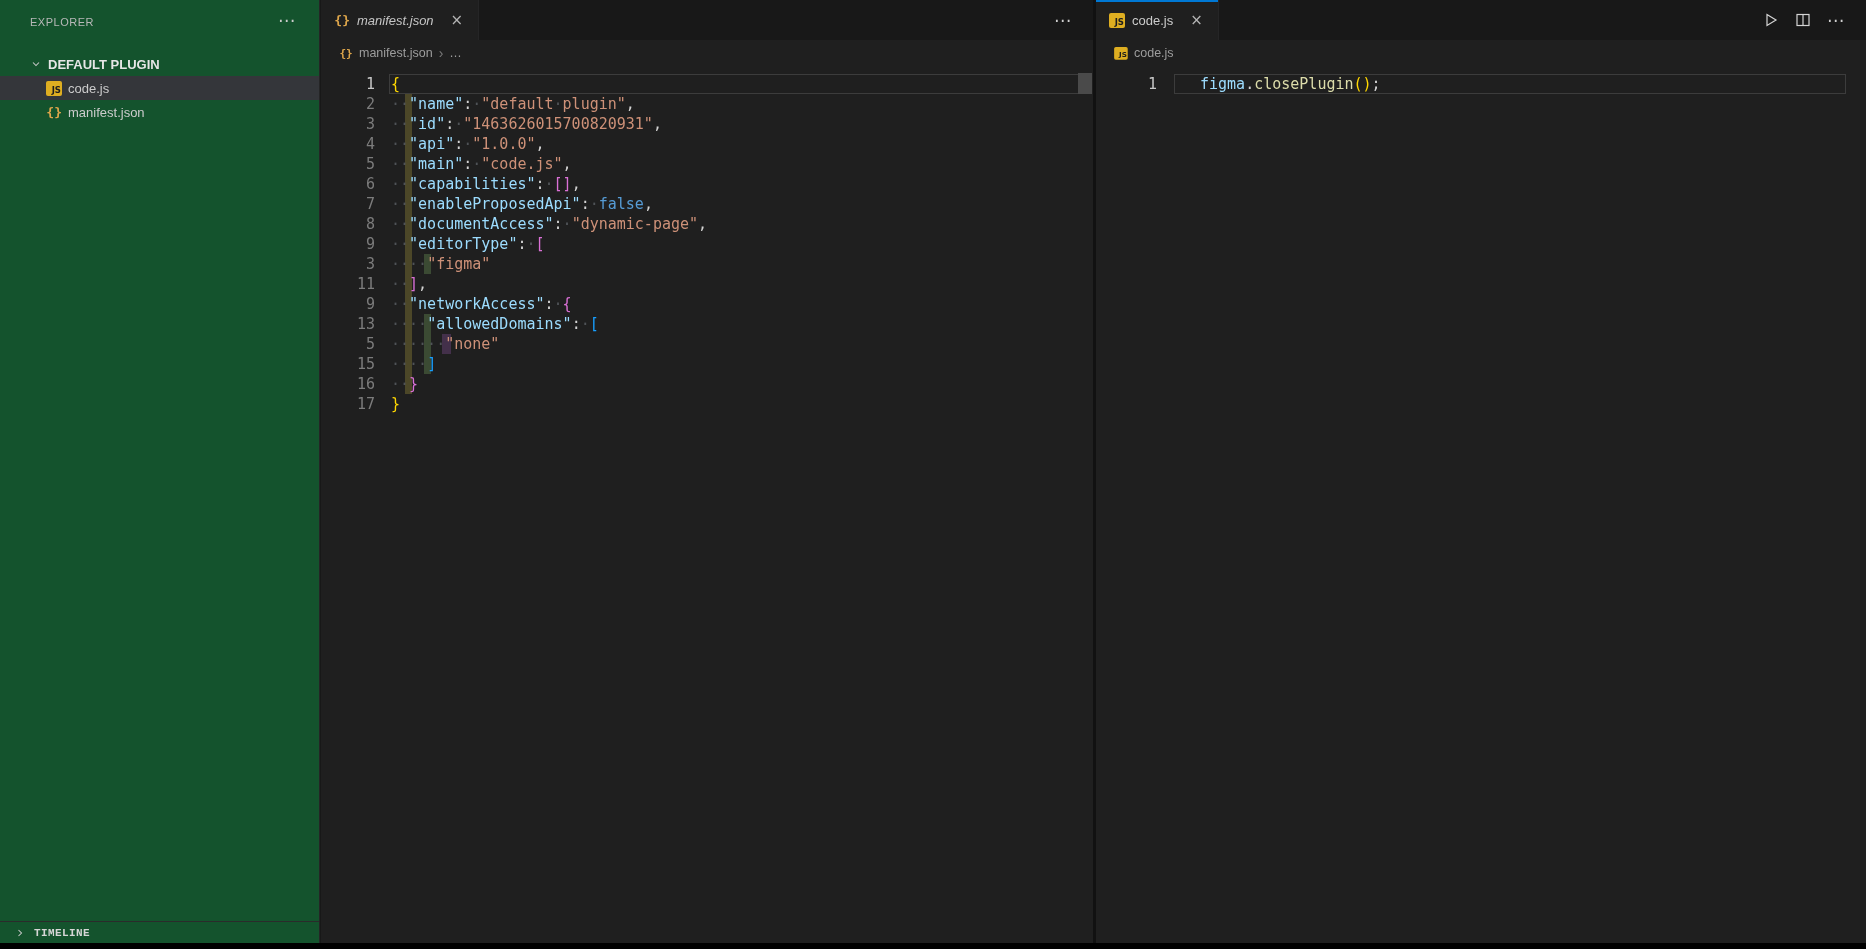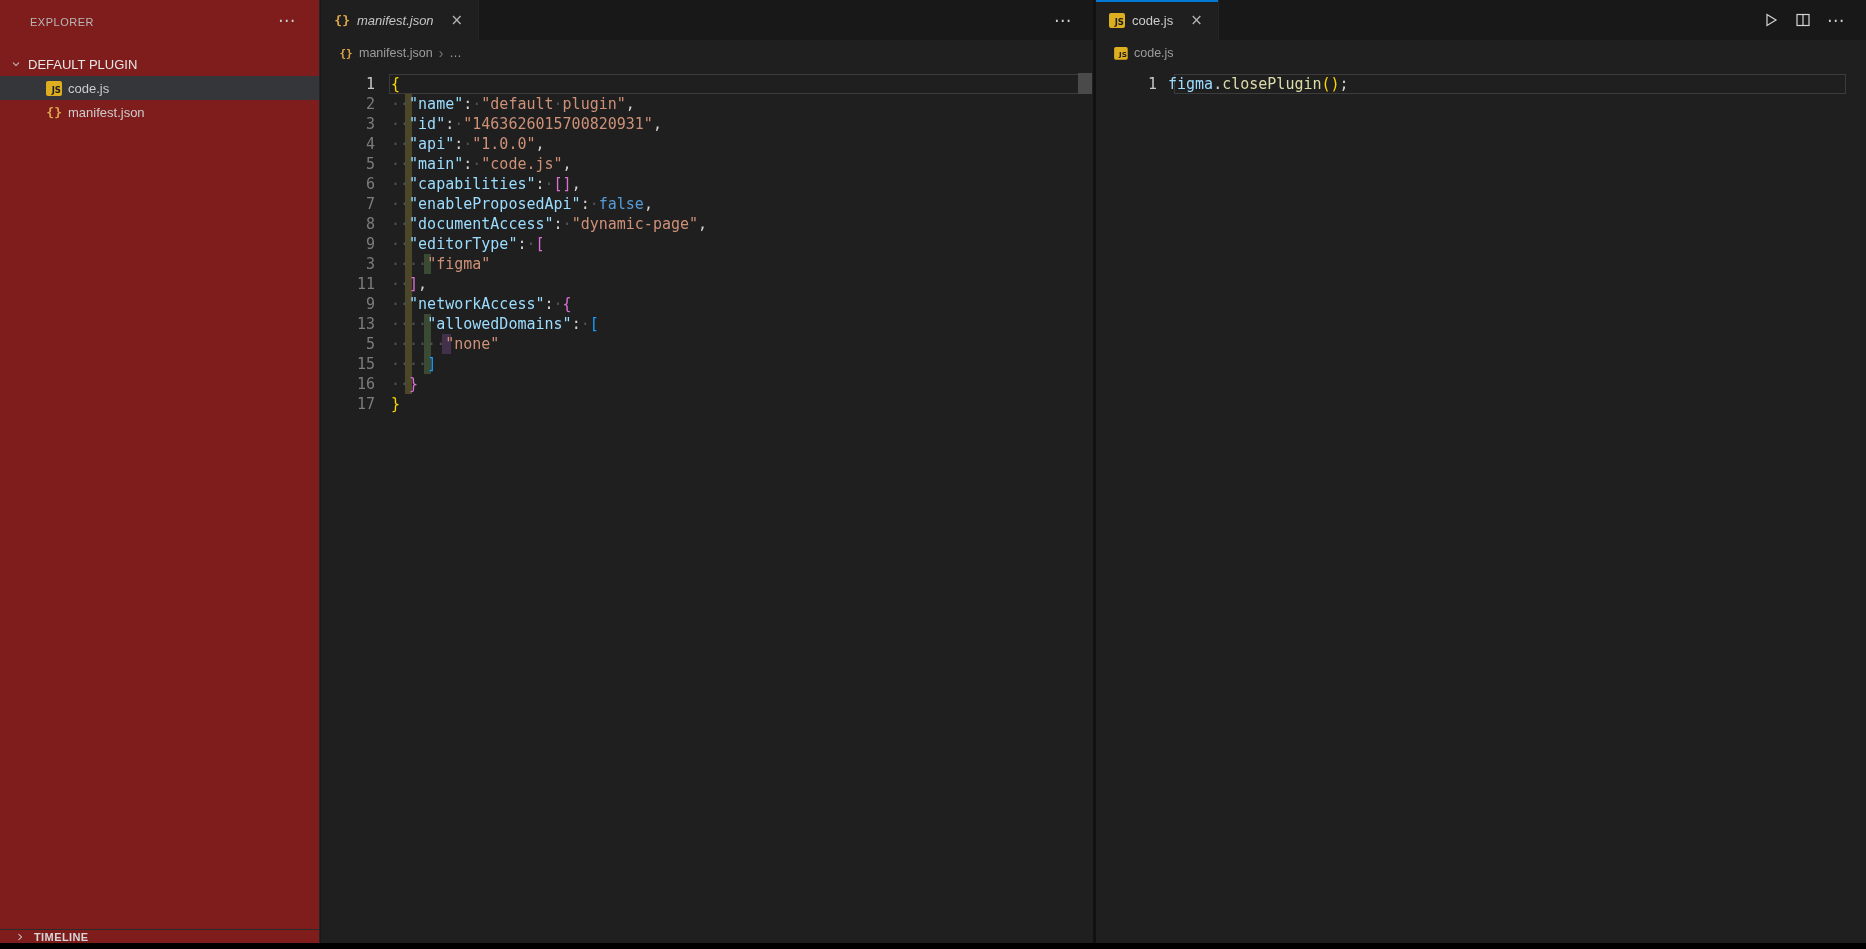--- a/index.html
+++ b/index.html
@@ -2,45 +2,45 @@
 <html><head>
 <meta charset="utf-8">
 <style>
   * { margin:0; padding:0; box-sizing:border-box; }
   html,body { width:1866px; height:949px; overflow:hidden; background:#181818;
     font-family:"Liberation Sans","DejaVu Sans",sans-serif; }
   .workbench { position:relative; width:1866px; height:949px; background:#181818; }
 
   
   .sidebar { position:absolute; left:0; top:0; width:320px; height:943px;
-    background:#7f1d1d; border-right:1px solid #252526; }
+    background:#14532d; border-right:1px solid #252526; }
   .sidebar-title-row { position:absolute; left:0; top:0; width:100%; height:40px; }
   .sidebar-title { position:absolute; left:30px; top:16px; font-size:11px; color:#b8b8b8;
     letter-spacing:0.5px; }
   .sidebar-more { position:absolute; right:24px; top:12px; font-size:17px; color:#cccccc;
     font-family:"DejaVu Sans",sans-serif; cursor:pointer; line-height:16px; }
   .tree { position:absolute; left:0; top:52px; width:100%; }
   .tree-row { position:relative; height:24px; display:flex; align-items:center; color:#cccccc;
     font-size:13px; cursor:pointer; }
   .tree-row.selected { background:#34363a; }
-  .section-header { font-weight:normal; color:#e6e6e6; }
+  .section-header { font-weight:bold; color:#e6e6e6;margin-left:20px; }
   .section-header .twisty { margin-left:10px; margin-right:6px; }
   .file-row { padding-left:45px; }
   .file-icon { width:17px; height:16px; margin-right:6px; display:flex; align-items:flex-end;
     justify-content:flex-end; }
   .js-badge { width:16px; height:15px; background:#deae21; border-radius:2px; color:#1d1d1d;
     font-size:8.5px; font-weight:bold; display:flex; align-items:flex-end; justify-content:flex-end;
     padding:0 1px 1px 0; font-family:"DejaVu Sans",sans-serif; }
   .braces-badge { color:#dea64b; font-weight:bold; font-size:13px;
     font-family:"DejaVu Sans Mono",monospace; line-height:15px; }
   .panels { position:absolute; left:0; bottom:0; width:100%; }
   .panel-row { height:28px; border-top:1px solid #2b2b2b; display:flex; align-items:center;
     color:#d6d6d6; font-size:11px; font-weight:bold; letter-spacing:0.4px; cursor:pointer; }
   .panel-row .twisty { margin-left:14px; margin-right:8px; }
-  .panel-row:last-child { height:14px; }
+  .panel-row:last-child { height:22px;font-family:Liberation Mono, monospace; }
 
   svg.twisty { width:12px; height:12px; stroke:#cccccc; stroke-width:1.4; fill:none; flex:none; }
 
   
   .group { position:absolute; top:0; height:943px; background:#1f1f1f; }
   .group-1 { left:321px; width:772px; }
   .group-divider { position:absolute; left:1093px; top:0; width:3px; height:943px; background:#111111; }
   .group-2 { left:1096px; width:770px; }
 
   .tabbar { position:absolute; left:0; top:0; width:100%; height:40px; background:#181818;
@@ -67,21 +67,21 @@
 
   
   .code-area { position:absolute; left:0; top:66px; right:0; bottom:0; overflow:hidden;
     font-family:"DejaVu Sans Mono","Liberation Mono",monospace; font-size:15px; }
   .gutter { position:absolute; left:0; top:8px; width:54px; }
   .group-2 .gutter { width:61px; }
   .gutter .ln { height:20px; line-height:20px; text-align:right; color:#7c7c7c; }
   .gutter .ln.active { color:#c8c8c8; }
   .code-lines { position:absolute; left:0; top:8px; right:0; }
   .code-line { height:20px; line-height:20px; white-space:pre; padding-left:70px; }
-  .group-2 .code-line { padding-left:72px; }
+  .group-2 .code-line { padding-left:104px; }
   .tk-ws { color:#4f5357; }
   .tk-key { color:#9cdcfe; }
   .tk-str { color:#ce9178; }
   .tk-pu { color:#d4d4d4; }
   .tk-kw { color:#569cd6; }
   .tk-b1 { color:#ffd700; }
   .tk-b2 { color:#da70d6; }
   .tk-b3 { color:#179fff; }
   .tk-vr { color:#9cdcfe; }
   .tk-fn { color:#dcdcaa; }

